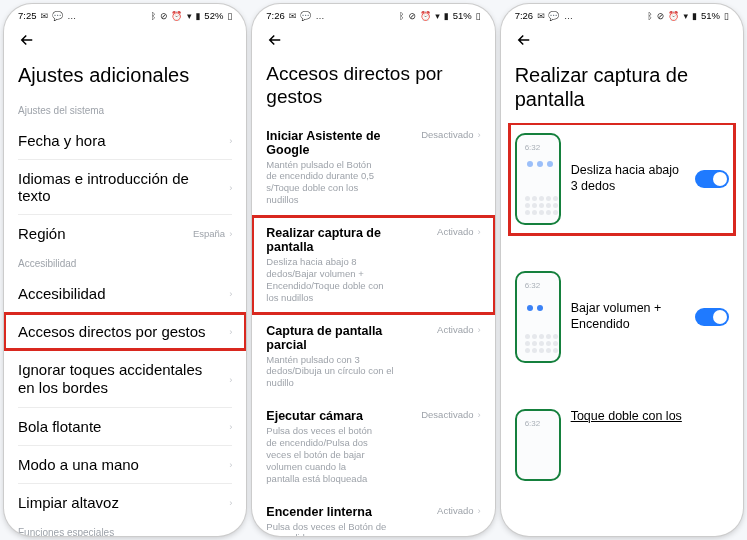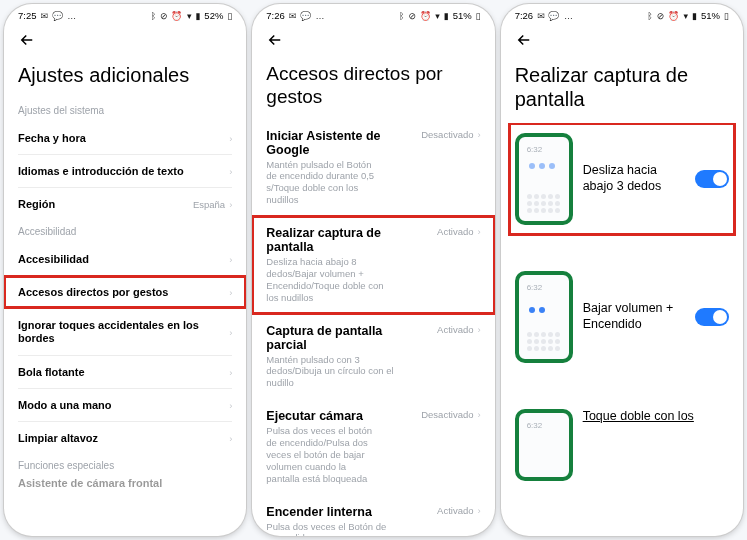--- a/index.html
+++ b/index.html
@@ -60,23 +60,23 @@
   
   .rows { flex:1; overflow:hidden; }
   .row {
     display:flex;
     justify-content:space-between;
     align-items:center;
     padding: 10px 14px;
     gap: 8px;
   }
   .row .label {
-    font-size: 11px;
+    font-size: 15px;
     color:#000;
-    font-weight:700;
+    font-weight:400;
   }
   .row.twoline { align-items:flex-start; flex-direction: row; gap: 36px; }
   .row .col { flex:1; min-width:0; }
   .row .title2 {
     font-size: 12.5px;
     color:#000;
     font-weight:600;
     margin-bottom:2px;
   }
   .row .desc {
@@ -99,21 +99,21 @@
   }
   .toggle::after{
     content:"";
     position:absolute; right:2px; top:2px;
     width:14px; height:14px; border-radius:50%; background:#fff;
   }
   
   .opt-block { padding:10px 14px; display:flex; align-items:center; gap:10px; }
   .opt-block.highlight { margin:0 8px; padding:10px 6px; }
   .mock {
-    width: 58px; height: 92px; border:4px solid #15803d; border-radius:10px;
+    width: 46px; height: 92px; border:2px solid #15803d; border-radius:10px;
     background:#fbfcfd; position:relative; flex-shrink:0;
   }
   .mock.short { height:72px; }
   .mock .mtime { position:absolute; top:8px; left:8px; font-size:8px; color:#aab0b8; }
   .mock .dots {
     position:absolute; top:26px; left:10px; display:flex; gap:4px;
   }
   .mock .dots span{ width:6px;height:6px;border-radius:50%;background:#3b82f6; opacity:.5;}
   .mock .grid {
     position:absolute; bottom:8px; left:8px; right:8px;

